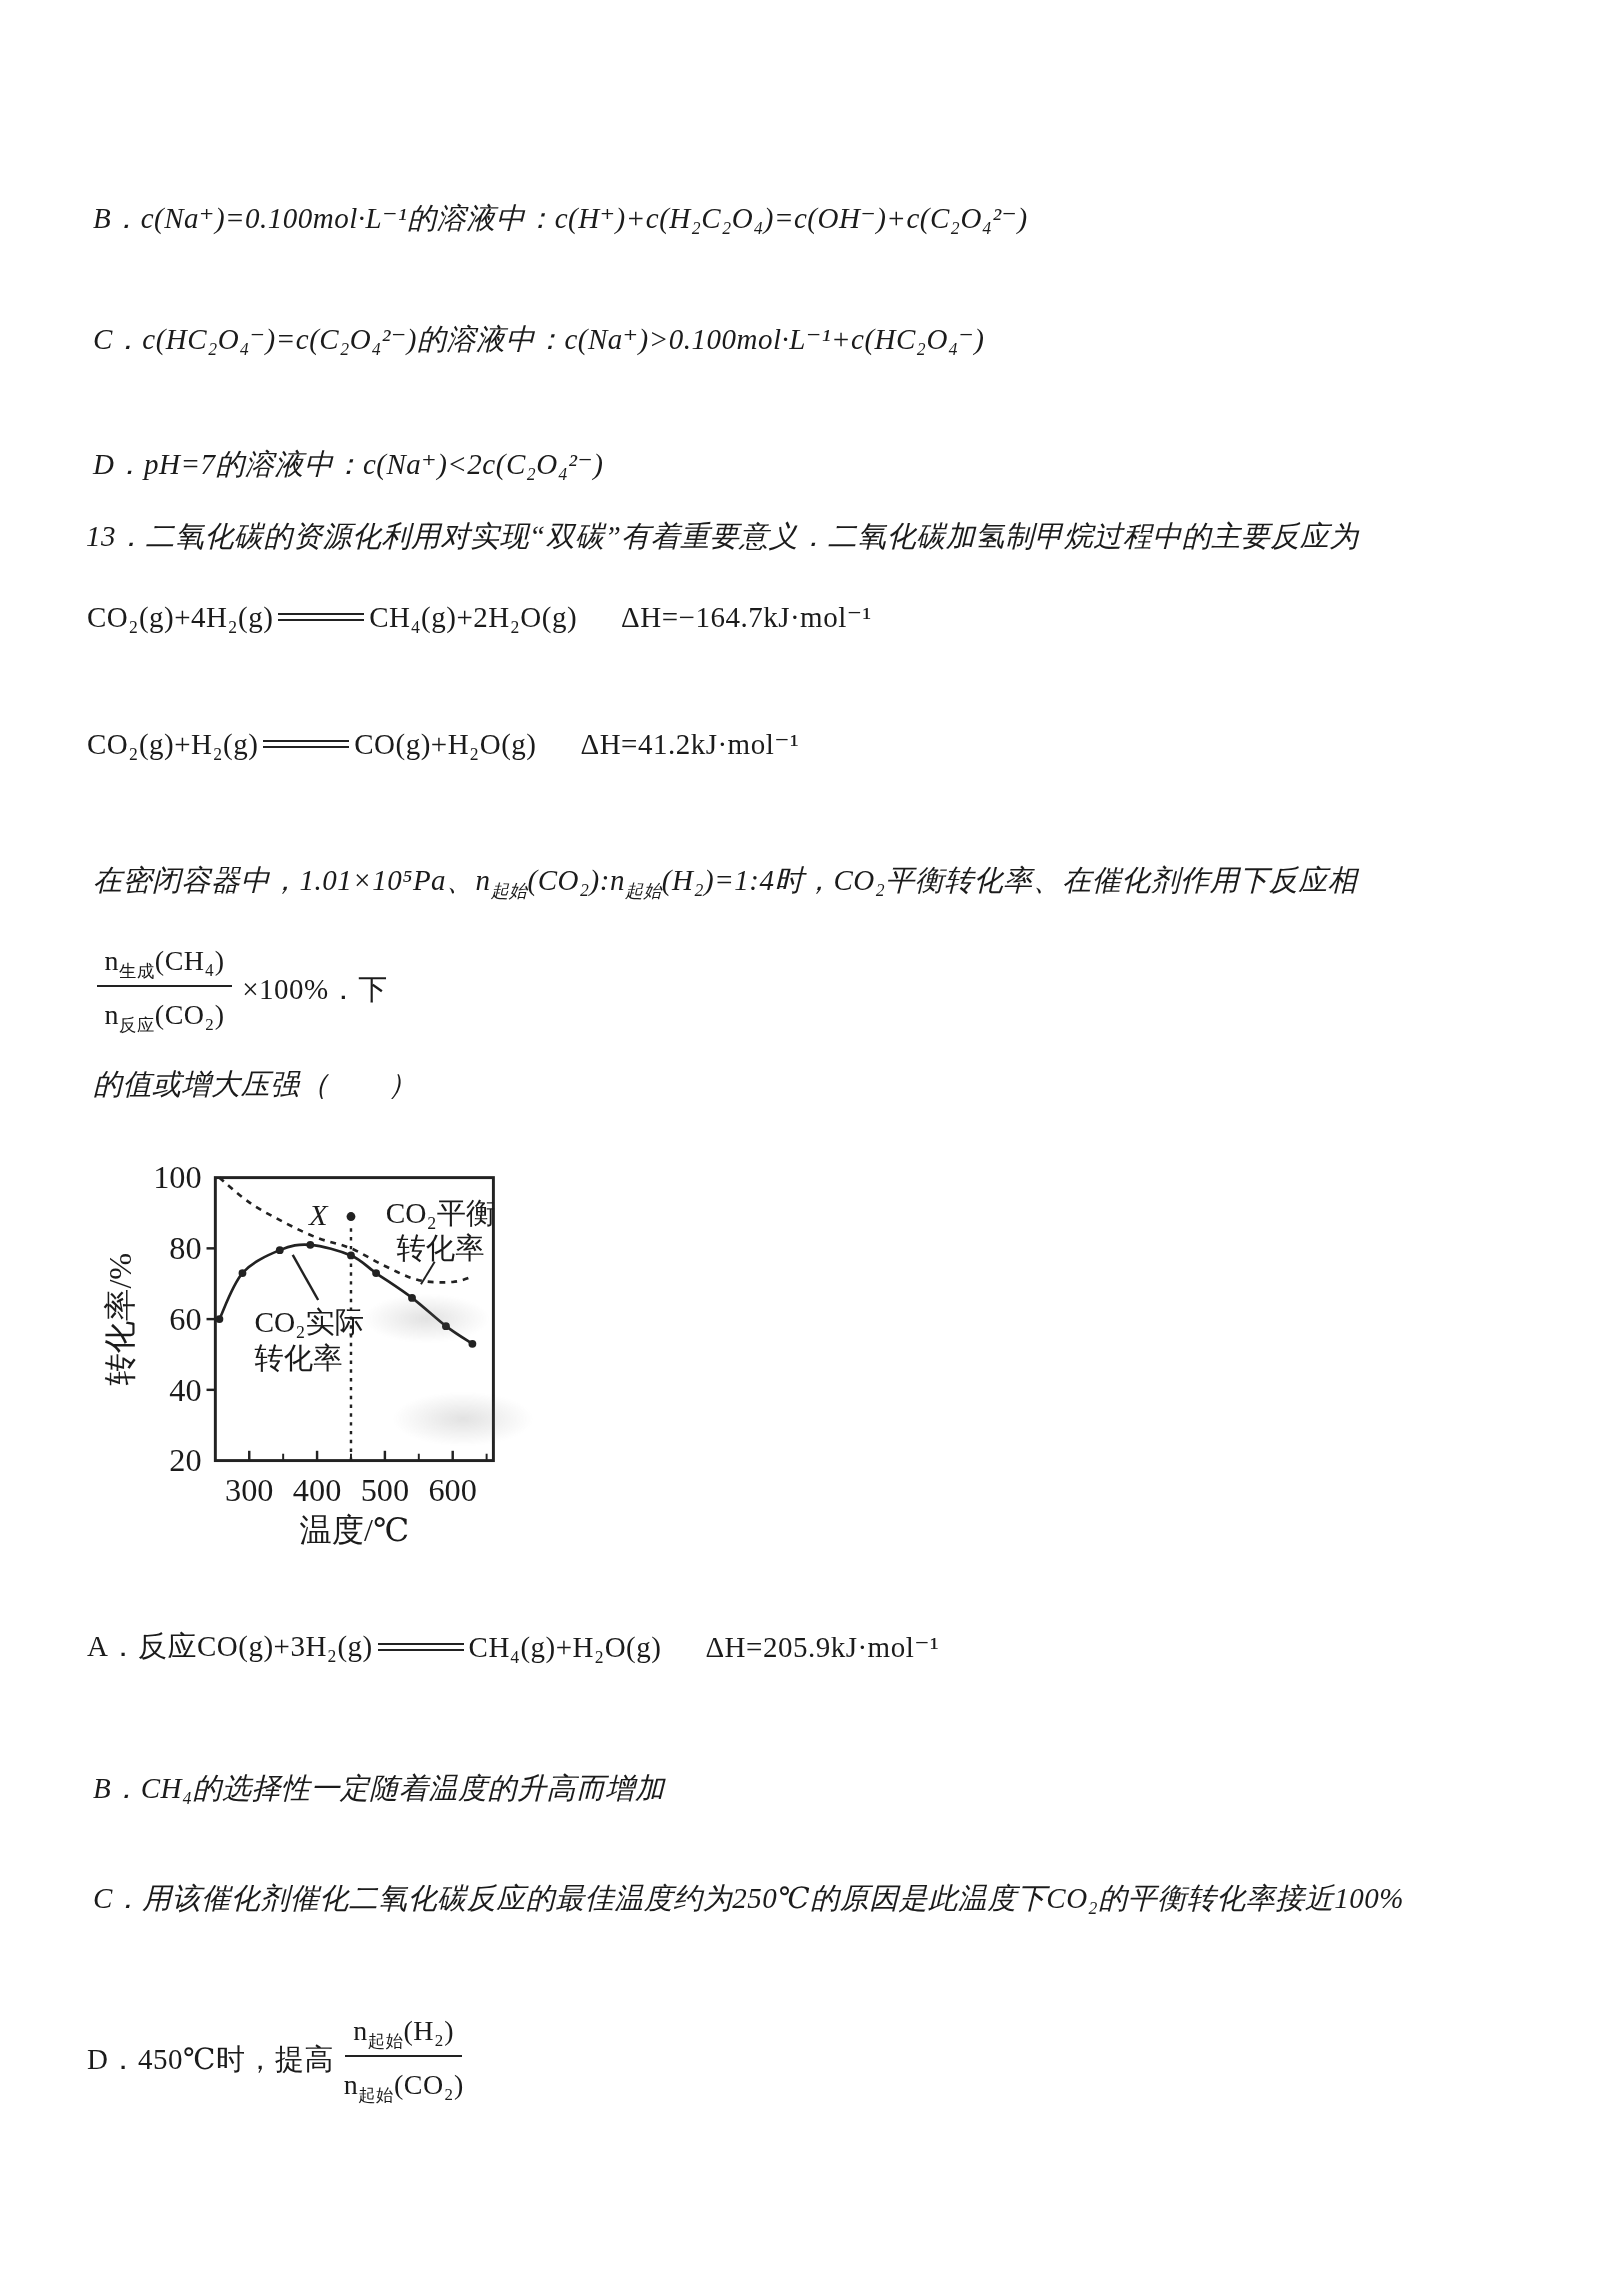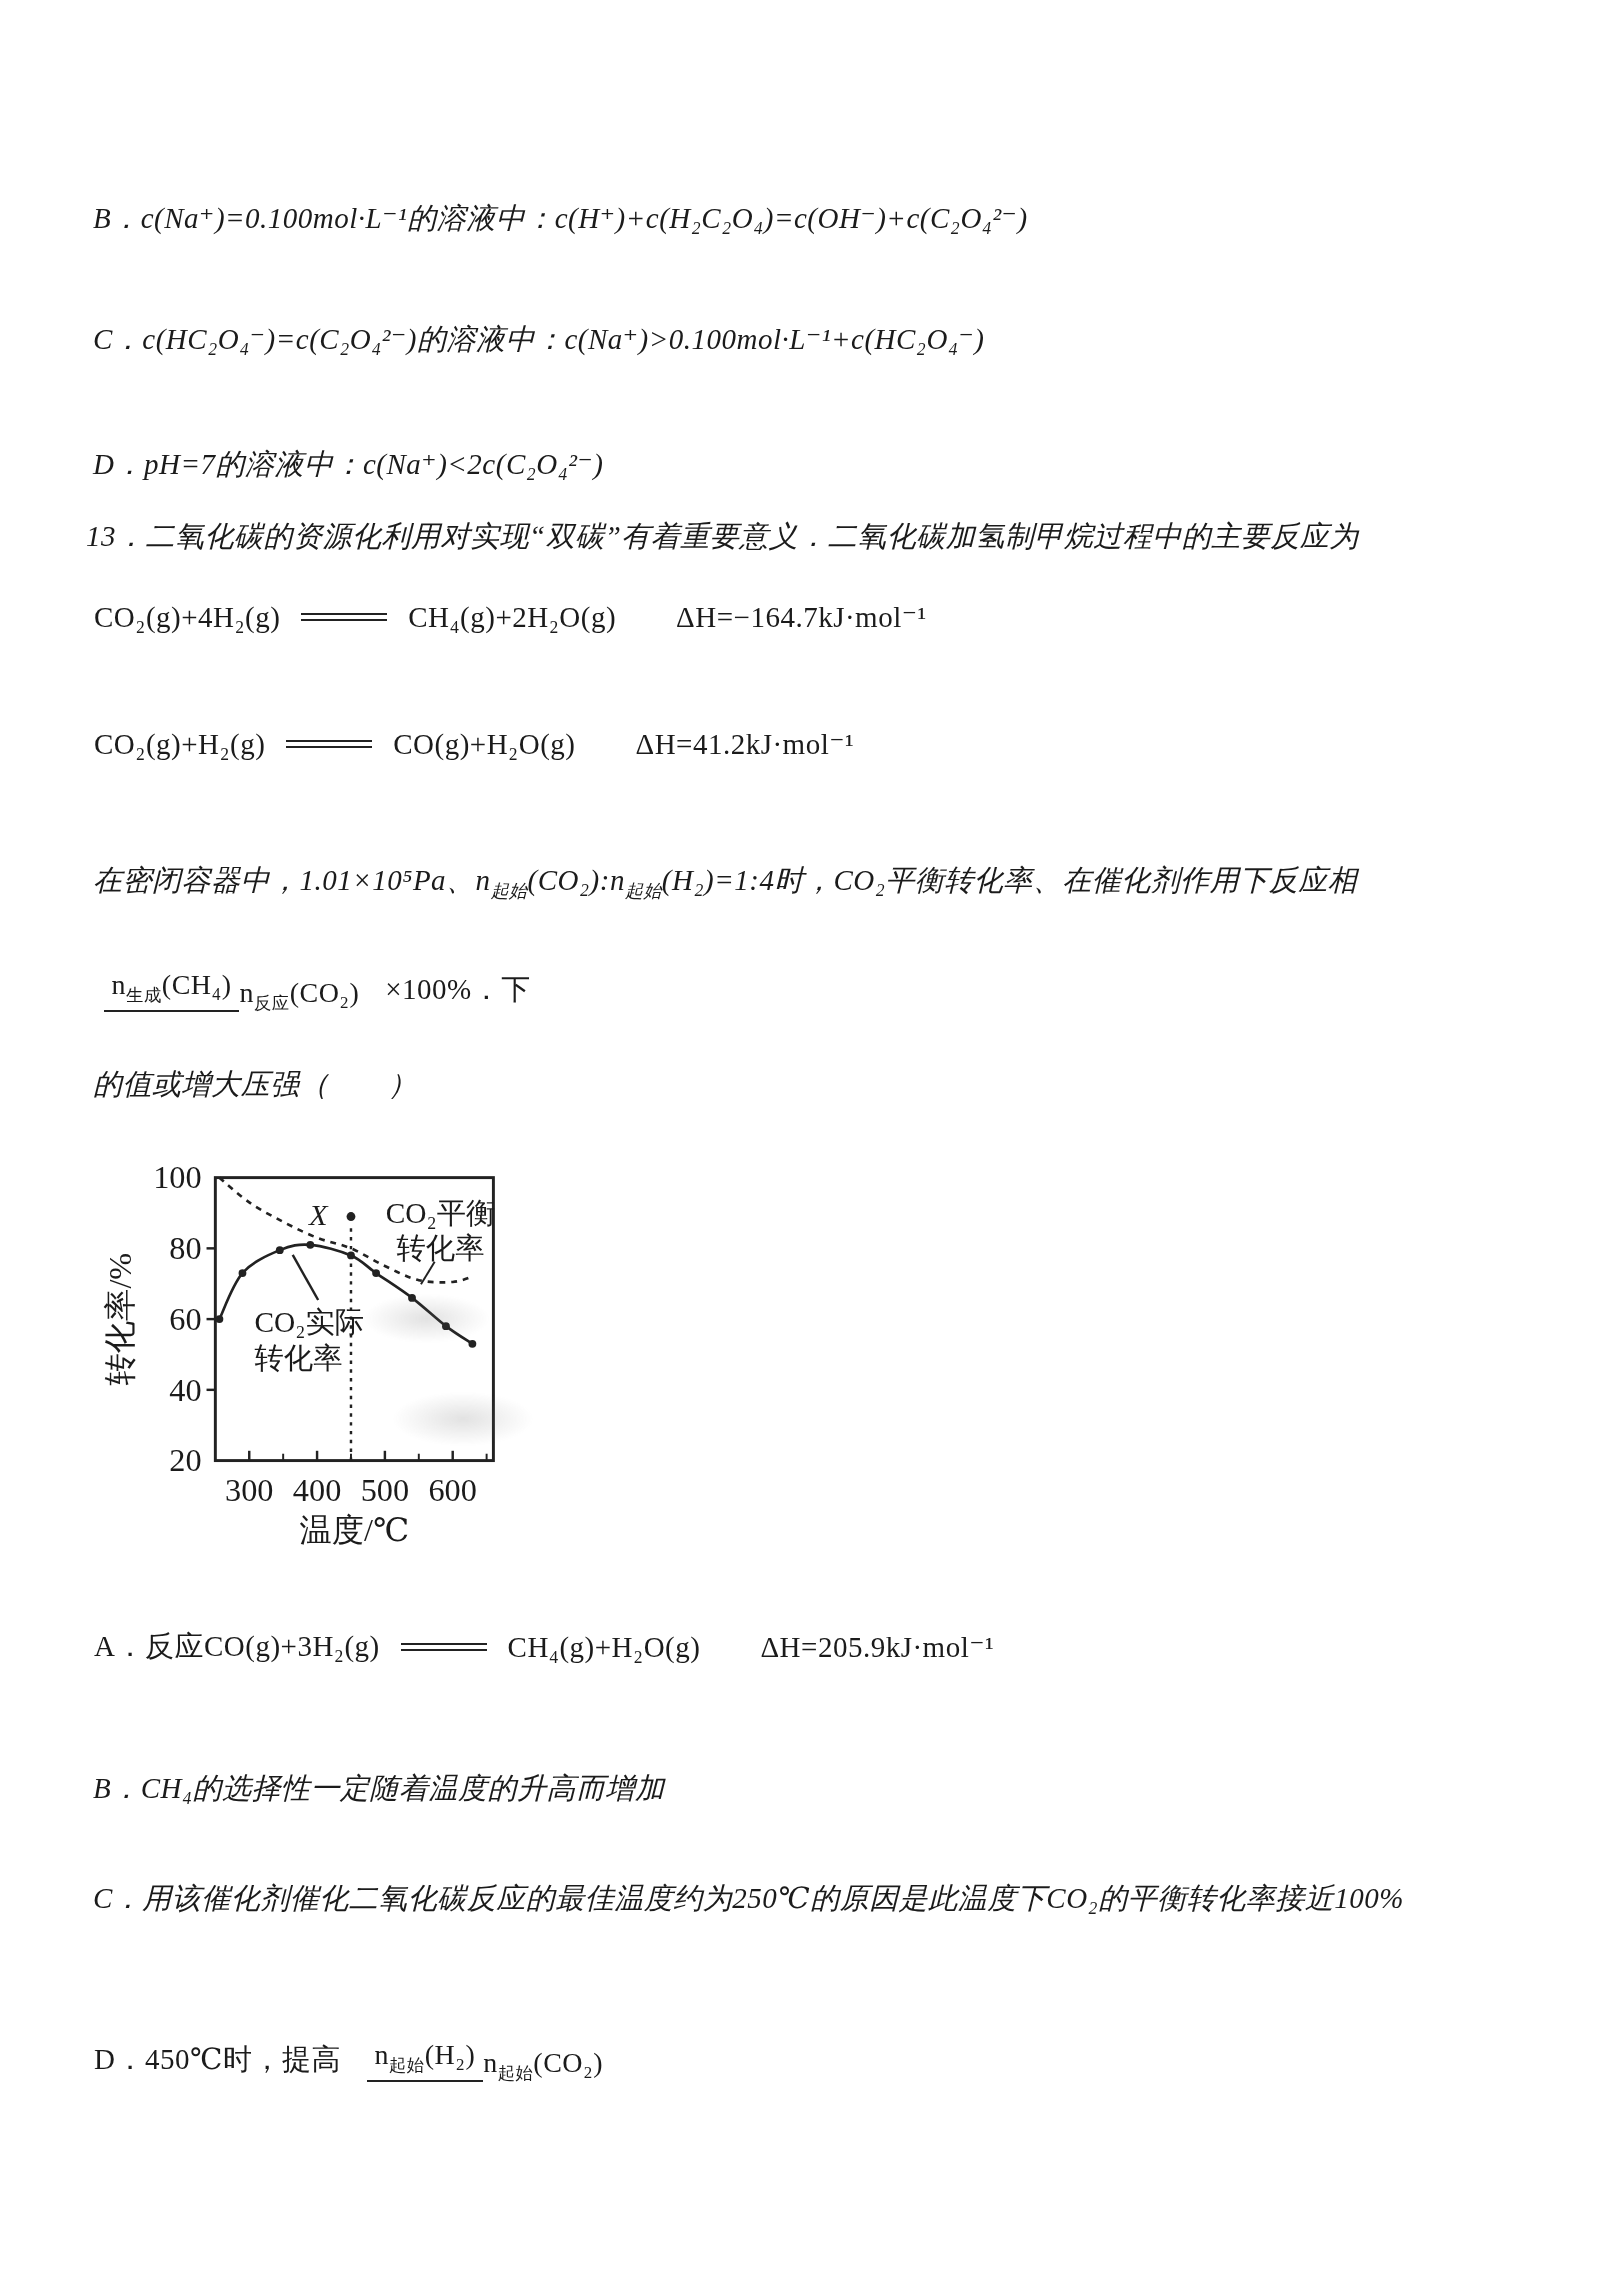--- a/index.html
+++ b/index.html
@@ -2,26 +2,26 @@
 <html><head>
 <meta charset="utf-8">
 <style>
   html,body{margin:0;padding:0;}
   body{
     width:1621px;height:2294px;position:relative;background:#ffffff;
     font-family:"Liberation Serif","DejaVu Serif",serif;color:#1b1b1b;
     overflow:hidden;
   }
   .line{position:absolute;left:93px;white-space:nowrap;font-size:29px;letter-spacing:0.5px;font-style:italic;}
-  .row{position:absolute;left:94px;display:flex;align-items:center;white-space:nowrap;font-size:29px;letter-spacing:0.5px;gap:16px;}
+  .row{position:absolute;left:87px;display:flex;align-items:center;white-space:nowrap;font-size:29px;letter-spacing:0.5px;}
   sub{font-size:0.62em;}
   .dbl{display:inline-block;width:86px;height:8.8px;box-sizing:border-box;
        border-top:2.9px solid #222;border-bottom:2.9px solid #222;margin:0 4.9px;}
   .enthalpy{margin-left:44px;}
-  .frac{display:inline-flex;flex-direction:row;align-items:center;
+  .frac{display:inline-flex;flex-direction:column;align-items:center;
         font-size:28px;line-height:1.2;margin:0 9.8px;}
   .frac .num{border-bottom:2.5px solid #222;padding:0 7.8px 2.9px;}
   .frac .den{padding-top:2.9px;margin-top:8px;}
   svg text{font-family:"Liberation Serif","DejaVu Serif",serif;fill:#1b1b1b;}
   .tick{font-size:33px;}
   .plotlabel{font-size:30px;}
   .axistitle{font-size:33px;}
   .xpt{font-size:31px;font-style:italic;}
   .smudge{position:absolute;pointer-events:none;
           background:radial-gradient(ellipse at center, rgba(110,110,110,0.20), rgba(110,110,110,0) 70%);

